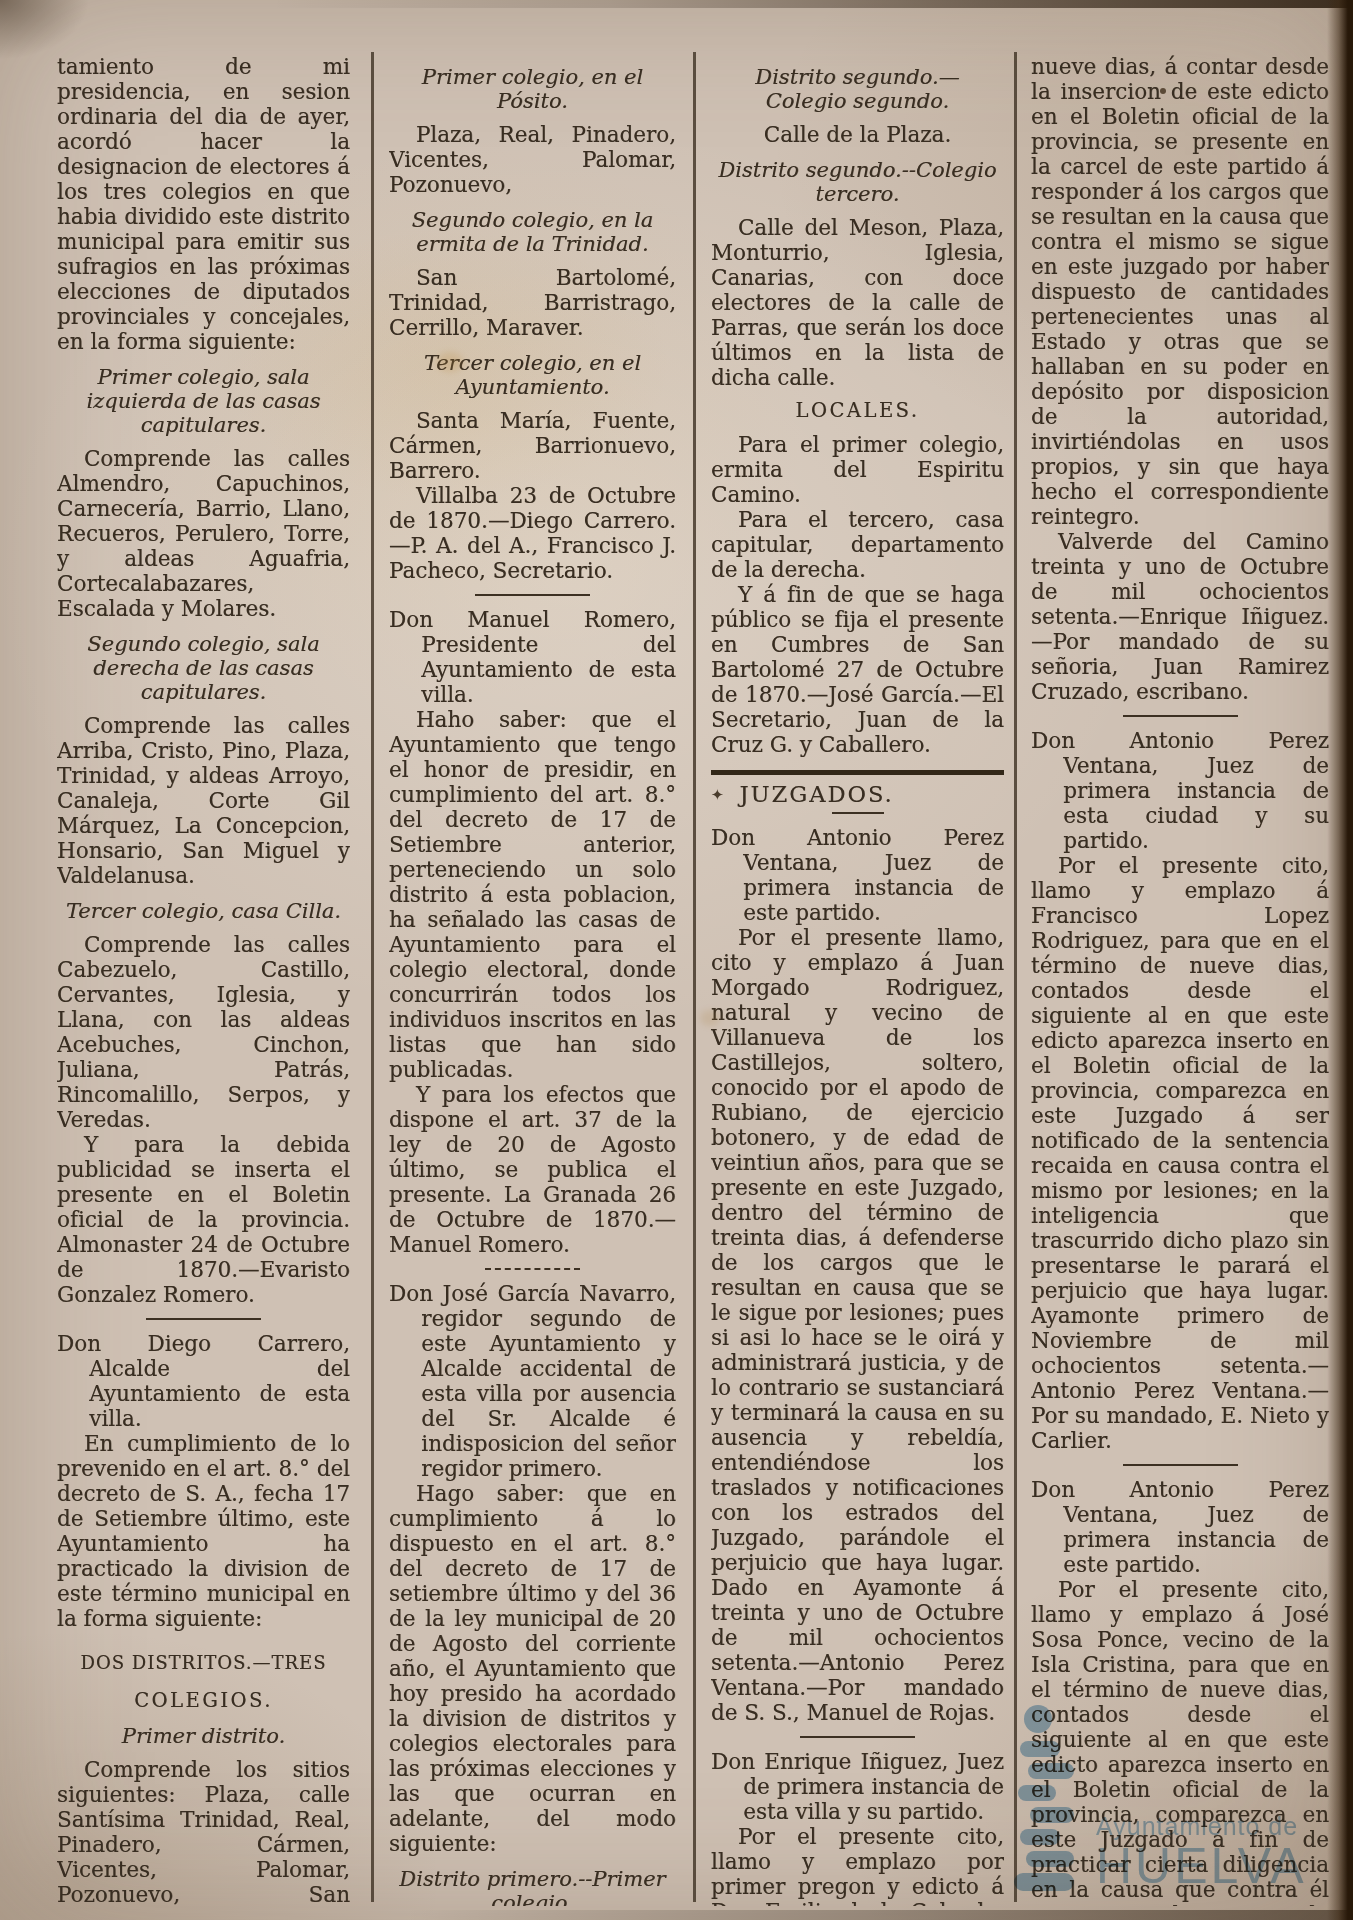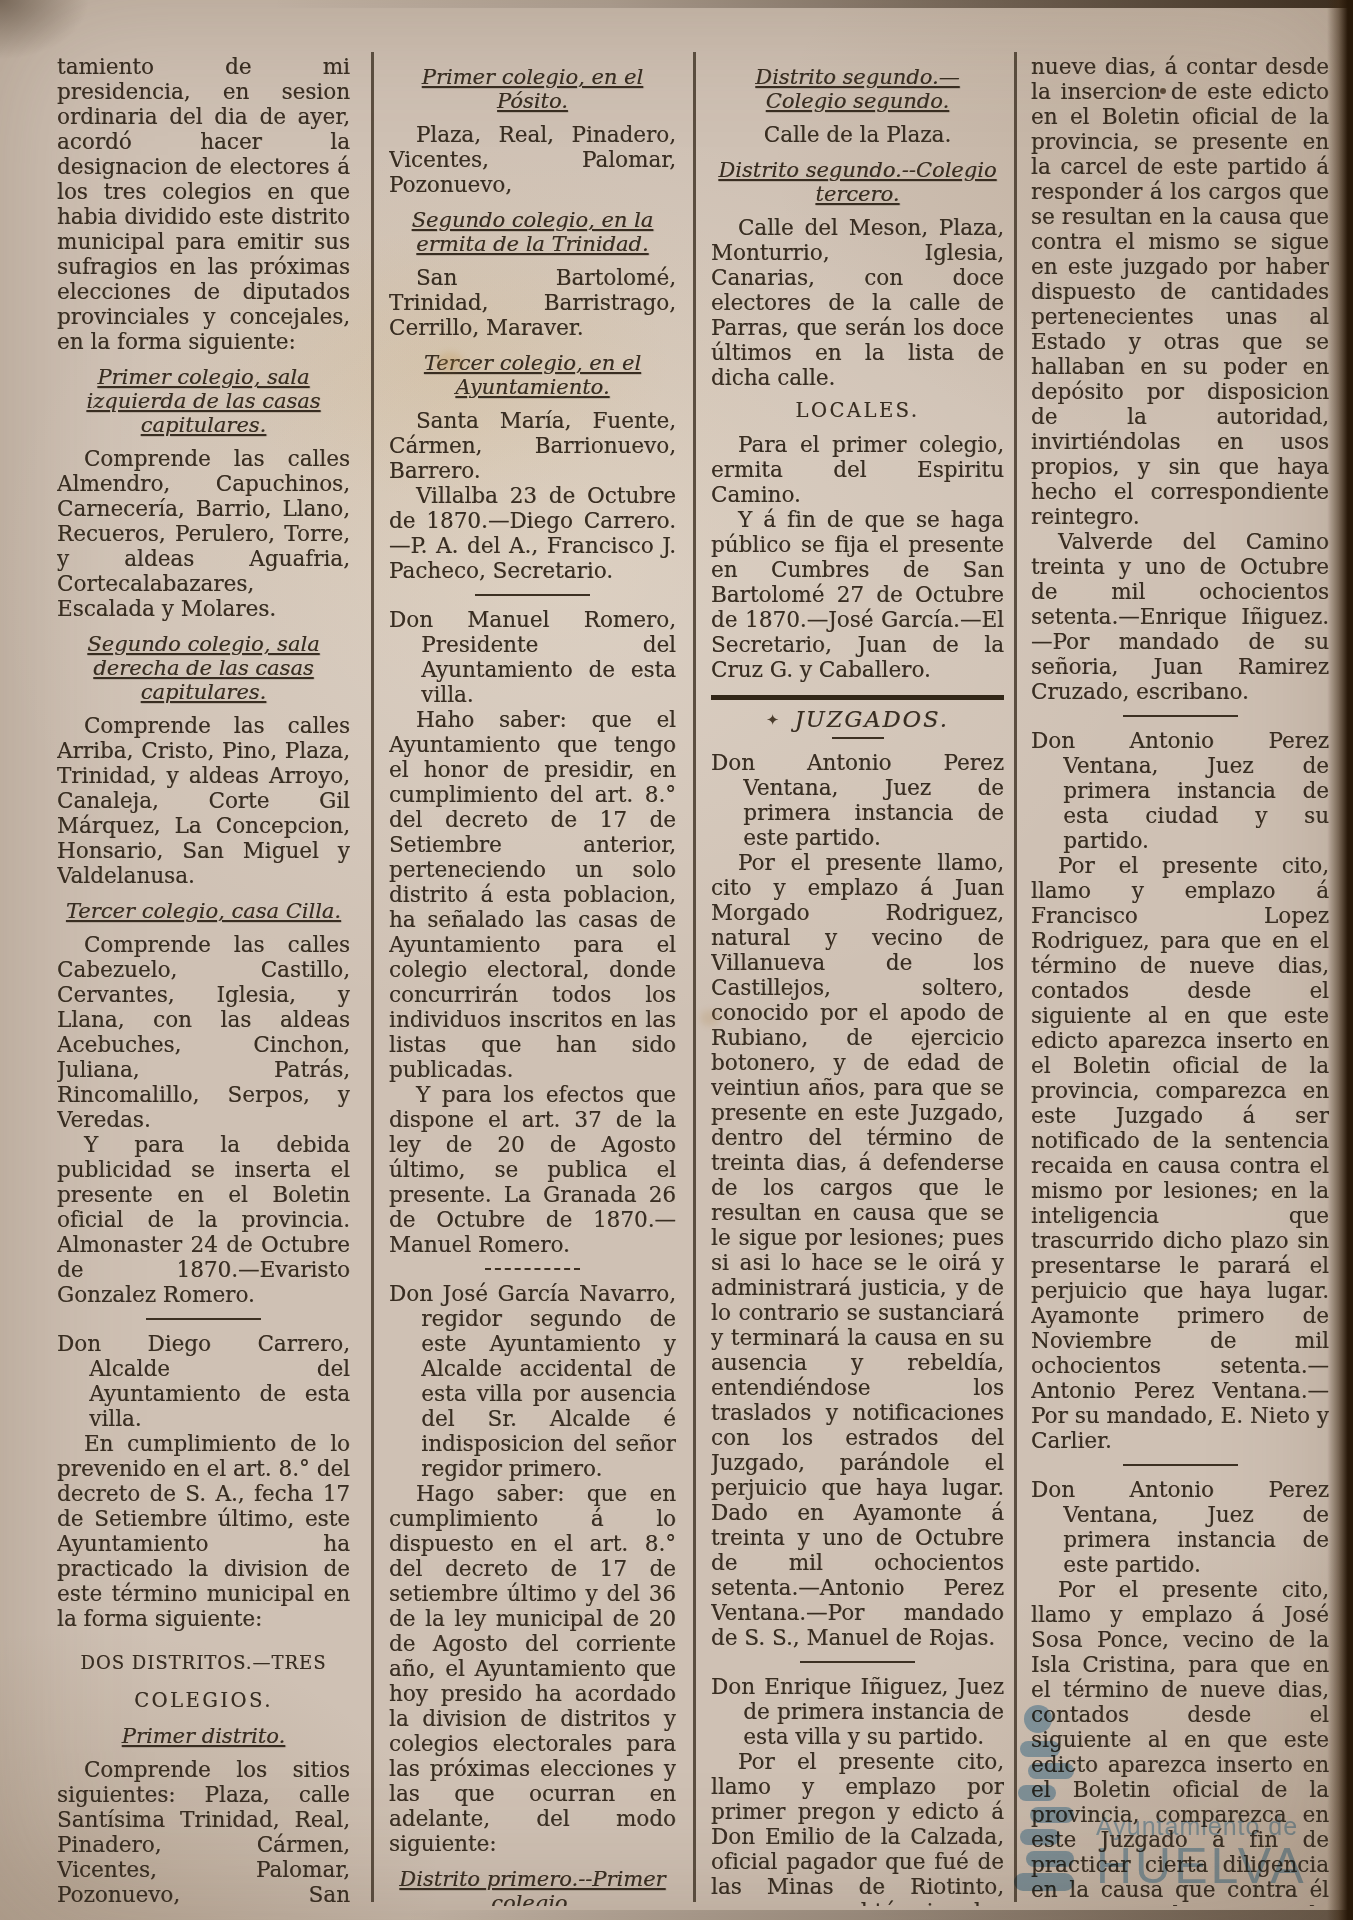--- a/index.html
+++ b/index.html
@@ -34,31 +34,31 @@
   
   .col{position:absolute; top:54px; height:1852px; overflow:hidden;
     font-size:21.5px; line-height:25px; text-align:justify;
     text-shadow:0.35px 0.35px 0 rgba(56,45,33,0.5);
     hyphens:auto; -webkit-hyphens:auto;}
   .blk{margin:0;}
   .body{text-indent:1.25em;}
   .body-flush{text-indent:0;}
   .body-center{text-align:center; text-indent:0; margin-top:2px;}
   .heading-italic{font-style:italic; text-align:center; text-indent:0;
-    font-size:21px; line-height:24px; margin:11px 6px 9px;text-decoration:underline;}
+    font-size:21px; line-height:24px; margin:11px 6px 9px;}
   .heading-caps{text-align:center; font-size:18px; line-height:35px;
     letter-spacing:1px; margin:14px 0 0; text-indent:0;}
   .heading-caps-small{text-align:center; font-size:19.5px; line-height:24px;
     letter-spacing:2.5px; margin:9px 0 9px; text-indent:0;}
   .intro{padding-left:1.5em; text-indent:-1.5em; margin-top:11px;}
   .rule-short{width:115px; border-top:2.5px solid #3c3022; margin:11px auto;}
   .rule-dashes{width:95px; border-top:2.5px dashed #3c3022; margin:11px auto;}
   .rule-thick{border-top:5px solid #322718; margin:13px 0 7px;}
-  .juzgados-heading{text-align:center; font-size:22.5px; letter-spacing:2px;
-    margin:7px 0 2px; text-indent:0;font-style:italic;}
+  .juzgados-heading{text-align:left; font-size:22.5px; letter-spacing:2px;
+    margin:7px 0 2px; text-indent:0;}
   .juzgados-heading .orn{font-family:"DejaVu Sans",sans-serif; font-size:15px;
     vertical-align:2px; margin-right:14px; color:#4a3c2c;}
   .dash-under{width:52px; border-top:2.5px solid #3c3022; margin:4px auto 9px;}
 
   
   .watermark{position:absolute; left:1008px; top:1690px; width:310px; height:215px;
     display:flex; align-items:flex-end; color:#6fa; color:#74a9d2; opacity:.68;
     mix-blend-mode:multiply; pointer-events:none;
     font-family:"Liberation Sans","DejaVu Sans",sans-serif;}
   .wm-icon{flex:0 0 auto; margin-right:10px;}
@@ -110,20 +110,21 @@
       <div class="blk body">Hago saber: que en cumplimiento á lo dispuesto en el art. 8.° del decreto de 17 de setiembre último y del 36 de la ley municipal de 20 de Agosto del corriente año, el Ayuntamiento que hoy presido ha acordado la division de distritos y colegios electorales para las próximas elecciones y las que ocurran en adelante, del modo siguiente:</div>
       <div class="blk heading-italic">Distrito primero.--Primer colegio.</div>
     </div>
   <div class="col" style="left:711px; width:293px;">
       <div class="blk heading-italic">Distrito segundo.—Colegio segundo.</div>
       <div class="blk body-center">Calle de la Plaza.</div>
       <div class="blk heading-italic">Distrito segundo.--Colegio tercero.</div>
       <div class="blk body">Calle del Meson, Plaza, Monturrio, Iglesia, Canarias, con doce electores de la calle de Parras, que serán los doce últimos en la lista de dicha calle.</div>
       <div class="blk heading-caps-small">LOCALES.</div>
       <div class="blk body">Para el primer colegio, ermita del Espiritu Camino.</div>
+      <div class="blk body">Para el tercero, casa capitular, departamento de la derecha.</div>
       <div class="blk body">Y á fin de que se haga público se fija el presente en Cumbres de San Bartolomé 27 de Octubre de 1870.—José García.—El Secretario, Juan de la Cruz G. y Caballero.</div>
       <div class="blk rule-thick"></div>
       <div class="blk juzgados-heading"><span class="orn">✦</span><span>JUZGADOS.</span></div>
       <div class="blk dash-under"></div>
       <div class="blk intro">Don Antonio Perez Ventana, Juez de primera instancia de este partido.</div>
       <div class="blk body">Por el presente llamo, cito y emplazo á Juan Morgado Rodriguez, natural y vecino de Villanueva de los Castillejos, soltero, conocido por el apodo de Rubiano, de ejercicio botonero, y de edad de veintiun años, para que se presente en este Juzgado, dentro del término de treinta dias, á defenderse de los cargos que le resultan en causa que se le sigue por lesiones; pues si asi lo hace se le oirá y administrará justicia, y de lo contrario se sustanciará y terminará la causa en su ausencia y rebeldía, entendiéndose los traslados y notificaciones con los estrados del Juzgado, parándole el perjuicio que haya lugar. Dado en Ayamonte á treinta y uno de Octubre de mil ochocientos setenta.—Antonio Perez Ventana.—Por mandado de S. S., Manuel de Rojas.</div>
       <div class="blk rule-short"></div>
       <div class="blk intro">Don Enrique Iñiguez, Juez de primera instancia de esta villa y su partido.</div>
       <div class="blk body">Por el presente cito, llamo y emplazo por primer pregon y edicto á Don Emilio de la Calzada, oficial pagador que fué de las Minas de Riotinto, para que en el término de</div>
     </div>

